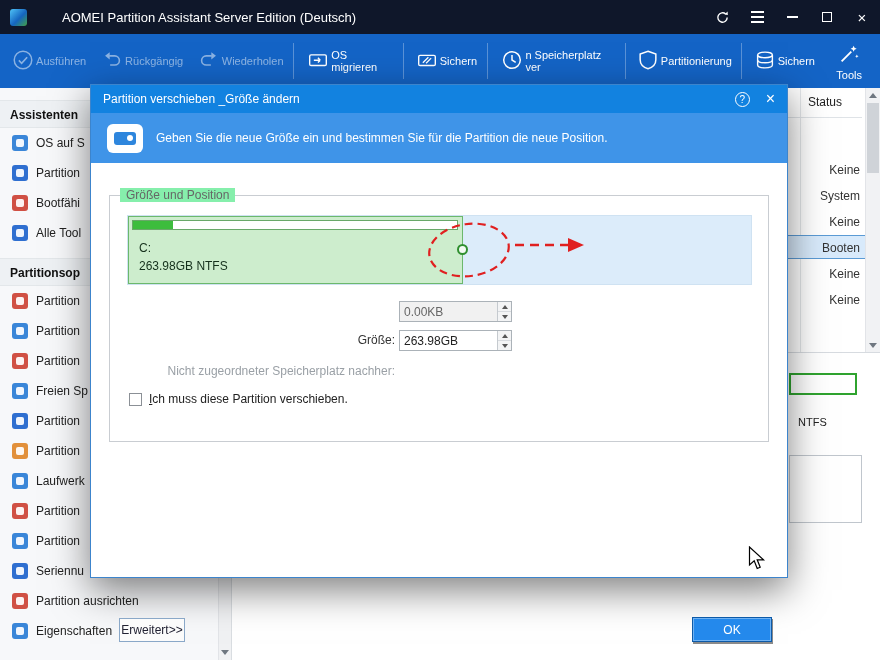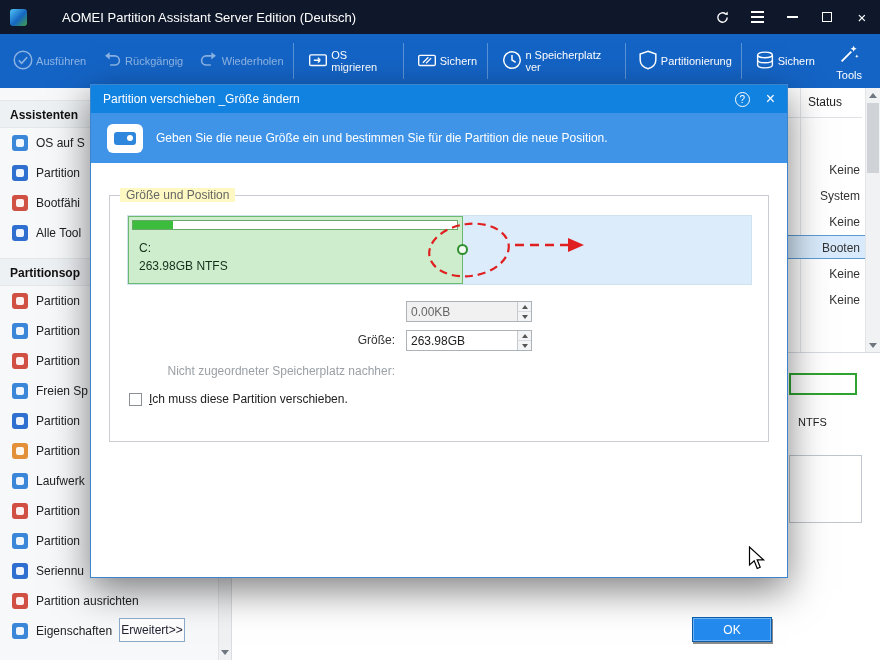--- a/index.html
+++ b/index.html
@@ -86,38 +86,38 @@
     padding:0 16px; color:#fff; font-size:12px; }
   .bn-ico { width:36px; height:29px; background:#fff; border-radius:6px; flex:0 0 36px;
     display:flex; align-items:center; justify-content:center; }
   .bn-ico i { display:block; width:22px; height:13px; background:#2e86dd; border-radius:3px;
     position:relative; }
   .bn-ico i::after { content:""; position:absolute; right:3px; top:3px; width:6px; height:6px;
     background:#fff; border-radius:50%; }
   .dlg-body { position:absolute; left:0; top:78px; right:0; bottom:0; background:#fff; }
   .groupbox { position:absolute; left:18px; top:32px; width:660px; height:247px;
     border:1px solid #c9cdd2; }
-  .gb-legend { position:absolute; left:10px; top:-8px; background:#fef9c3; padding:0 6px;
+  .gb-legend { position:absolute; left:10px; top:-8px; background:#86efac; padding:0 6px;
     font-size:12px; color:#666; }
   .strip { position:absolute; left:17px; top:19px; width:625px; height:70px;
     background:#dcecfa; border:1px solid #cfe2f2; }
   .partition { position:absolute; left:0; top:0; width:335px; height:68px;
     background:#cdedcd; border:1px solid #6cb86c; }
   .usedbar { position:absolute; left:3px; right:4px; top:3px; height:10px; background:#fff;
     border:1px solid #69a869; }
   .usedfill { width:40px; height:100%; background:#3dbd3d; }
   .pname { position:absolute; left:10px; top:24px; font-size:12px; color:#14301b; }
   .pdetails { position:absolute; left:10px; top:42px; font-size:12px; color:#14301b; }
   .handle { position:absolute; left:328px; top:27px; width:11px; height:11px; border-radius:50%;
     background:#f2faf2; border:2px solid #2f8f2f; }
   .anno-svg { position:absolute; left:0; top:0; pointer-events:none; }
   .frow-label { position:absolute; left:15px; width:270px; text-align:right; font-size:12px;
     line-height:21px; color:#9aa0a6; }
   .frow-label.en { color:#333; }
-  .fctrl { position:absolute; left:296px; width:126px; height:21px; border:1px solid #abb2b8;
+  .fctrl { position:absolute; left:289px; width:113px; height:21px; border:1px solid #abb2b8;
     background:#fff; display:flex; }
   .fctrl input { flex:1; min-width:0; border:none; outline:none; background:transparent;
     font-size:12px; padding:0 4px; font-family:"Liberation Sans",sans-serif; color:#222; }
   .fctrl.disabled { background:#f1f1f1; }
   .fctrl.disabled input { color:#666; }
   .spin { width:14px; border-left:1px solid #c5cacf; display:flex; flex-direction:column; }
   .spin b { flex:1; display:flex; align-items:center; justify-content:center; background:#f3f4f5; }
   .spin b + b { border-top:1px solid #d7dade; }
   .sp-up { width:0; height:0; border-left:3px solid transparent; border-right:3px solid transparent;
     border-bottom:4px solid #555; }

